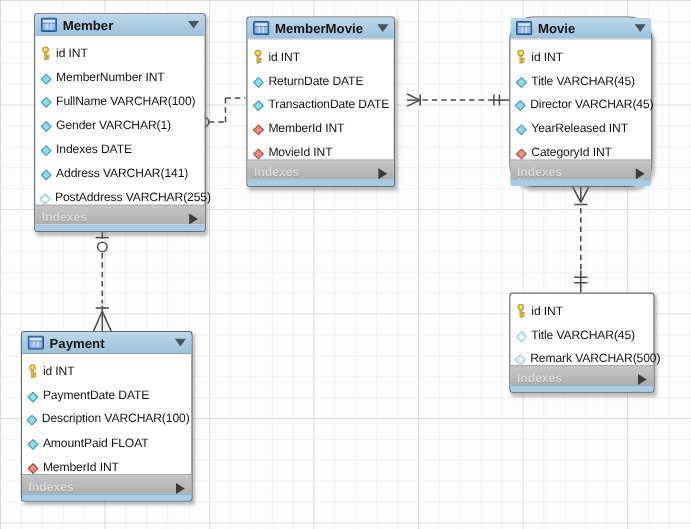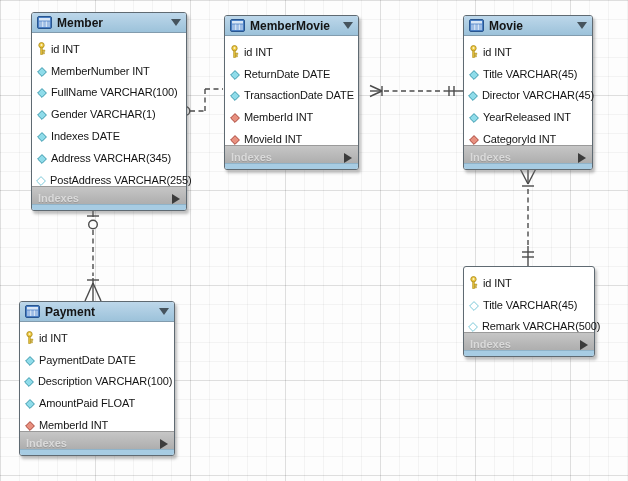--- a/index.html
+++ b/index.html
@@ -169,21 +169,21 @@
               </svg>
             </span>
             <span class="ctext">Indexes DATE</span>
           </div>
           <div class="row">
             <span class="cicon">
               <svg width="10" height="10" viewBox="0 0 10 10">
                 <path d="M5 .6 L9.4 5 L5 9.4 L.6 5 Z" fill="#8fdcea" stroke="#3b98ab" stroke-width="1"></path>
               </svg>
             </span>
-            <span class="ctext">Address VARCHAR(345)</span>
+            <span class="ctext">Address VARCHAR(141)</span>
           </div>
           <div class="row">
             <span class="cicon">
               <svg width="10" height="10" viewBox="0 0 10 10">
                 <path d="M5 .6 L9.4 5 L5 9.4 L.6 5 Z" fill="#ffffff" stroke="#7cc8d8" stroke-width="1"></path>
               </svg>
             </span>
             <span class="ctext">PostAddress VARCHAR(255)</span>
           </div>
         </div>
@@ -252,21 +252,21 @@
             <span class="ctext">MovieId INT</span>
           </div>
         </div>
     <div class="idx">
       <span class="idxlabel">Indexes</span>
       <span class="harrow"></span>
     </div>
     <div class="strip"></div>
   </div>
 
-  <div class="table" style="left: 463px; top: 15px; width: 128px;">
+  <div class="table" style="left: 463px; top: 15px; width: 128px; border-radius: 21px;">
     <div class="hdr">
       <span class="ticon">
             <svg width="15" height="13" viewBox="0 0 15 13">
               <rect x="0.5" y="0.5" width="14" height="12" rx="1.5" fill="#4a7fc4" stroke="#28558f"></rect>
               <rect x="2" y="2" width="11" height="2.6" fill="#d8e6f6"></rect>
               <rect x="2" y="5.4" width="11" height="5.6" fill="#9dbce4"></rect>
               <path d="M5.7 5.4 V11 M9.4 5.4 V11" stroke="#d8e6f6" stroke-width="1.1" fill="none"></path>
             </svg>
           </span>
       <span class="title">Movie</span>

